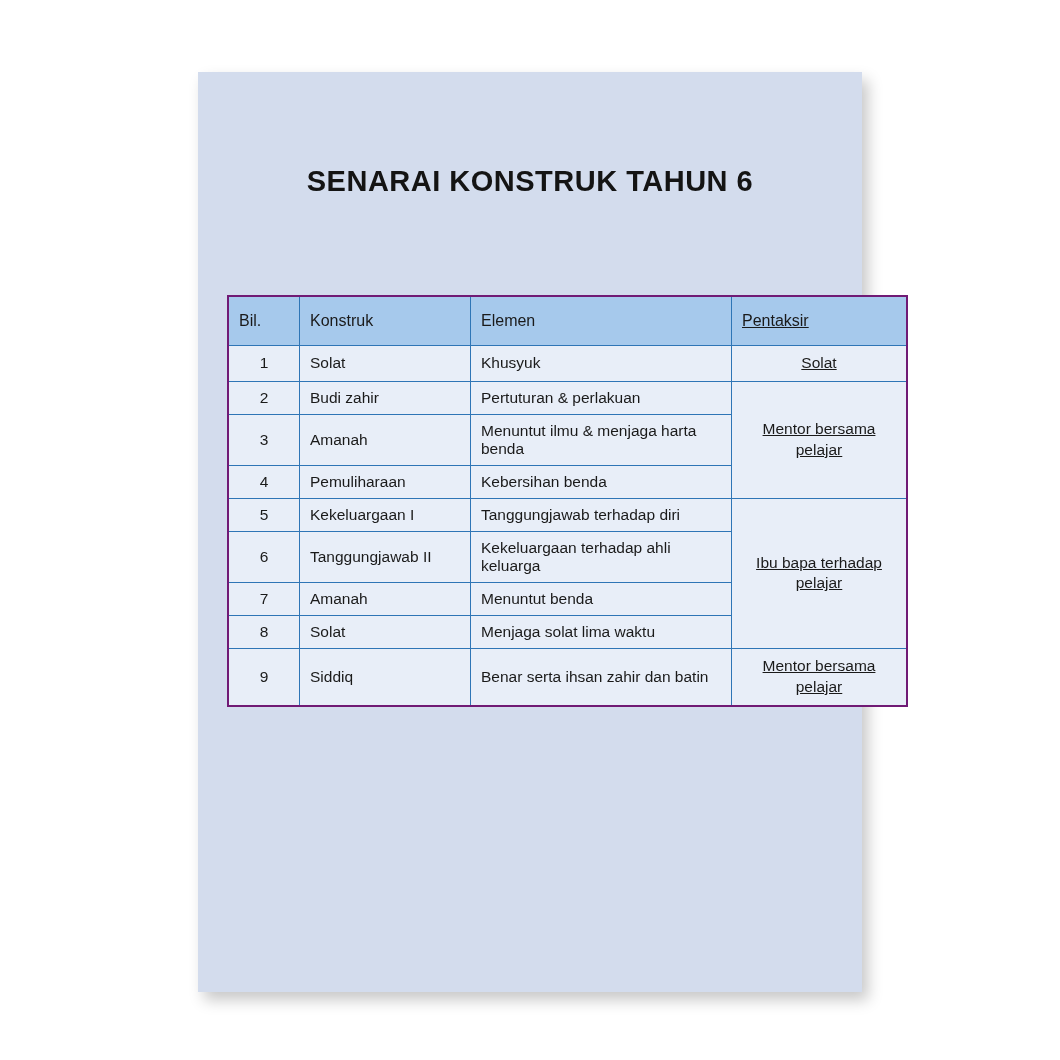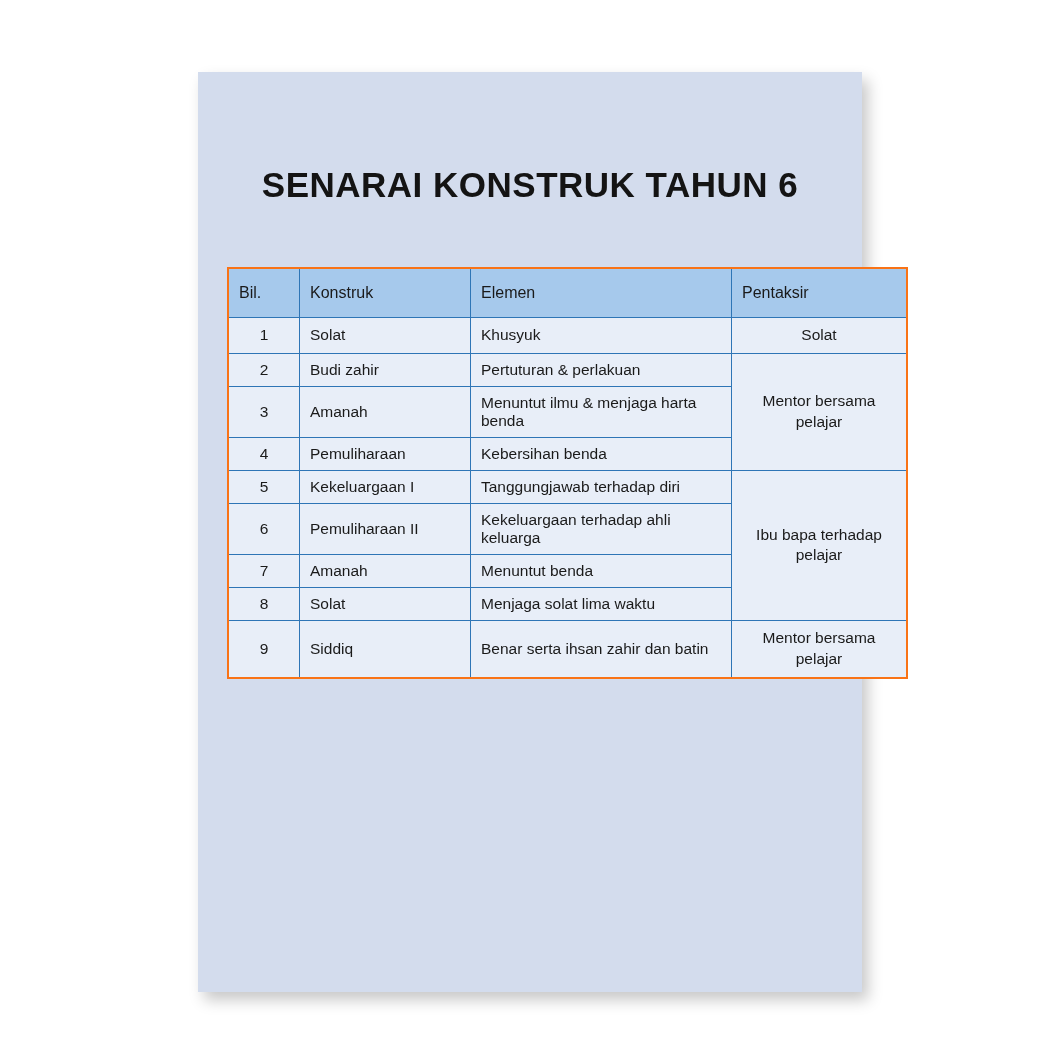--- a/index.html
+++ b/index.html
@@ -27,37 +27,38 @@
     height: 920px;
     background: #d3dced;
     box-shadow: 6px 8px 14px rgba(0,0,0,0.22);
   }
   .doc-title {
     position: absolute;
     left: 0;
     top: 93px;
     width: 664px;
     text-align: center;
-    font-size: 35px;
+    font-size: 29px;
     font-weight: bold;
     letter-spacing: 0.5px;
     color: #141414;
     font-family: "Liberation Sans", sans-serif;
   }
   .table-wrap {
     position: absolute;
     left: 29px;
     top: 195px;
     width: 600px;
   }
   table.construct-table {
     border-collapse: collapse;
     width: 600px;
     table-layout: fixed;
-    border: 2px solid #f97316;
+    border: 2px solid #701a75;
+    margin-top: 28px;
   }
   table.construct-table td,
   table.construct-table th {
     border: 1.5px solid #2e75b6;
     padding: 7px 10px;
     font-size: 15.5px;
     color: #1a1a1a;
     font-family: "Liberation Sans", sans-serif;
     font-weight: normal;
     vertical-align: middle;
@@ -72,20 +73,21 @@
   }
   th.col-bil, td.col-bil {
     width: 50px;
     text-align: center;
   }
   th.col-konstruk, td.col-konstruk { width: 150px; }
   th.col-elemen, td.col-elemen { width: 240px; }
   th.col-pentaksir, td.col-pentaksir {
     width: 154px;
     text-align: center;
+    text-decoration: underline;
   }
   td.col-bil { font-size: 16px; }
   td.merged {
     text-align: center;
     line-height: 1.35;
   }
 </style>
 </head>
 <body>
 
@@ -134,21 +136,21 @@
 
           <tr>
             <td class="col-bil">5</td>
             <td class="col-konstruk">Kekeluargaan I</td>
             <td class="col-elemen">Tanggungjawab terhadap diri</td>
             <td class="col-pentaksir merged" rowspan="4">Ibu bapa terhadap pelajar</td>
           </tr>
 
           <tr>
             <td class="col-bil">6</td>
-            <td class="col-konstruk">Pemuliharaan II</td>
+            <td class="col-konstruk">Tanggungjawab II</td>
             <td class="col-elemen">Kekeluargaan terhadap ahli keluarga</td>
           </tr>
 
           <tr>
             <td class="col-bil">7</td>
             <td class="col-konstruk">Amanah</td>
             <td class="col-elemen">Menuntut benda</td>
           </tr>
 
           <tr>

